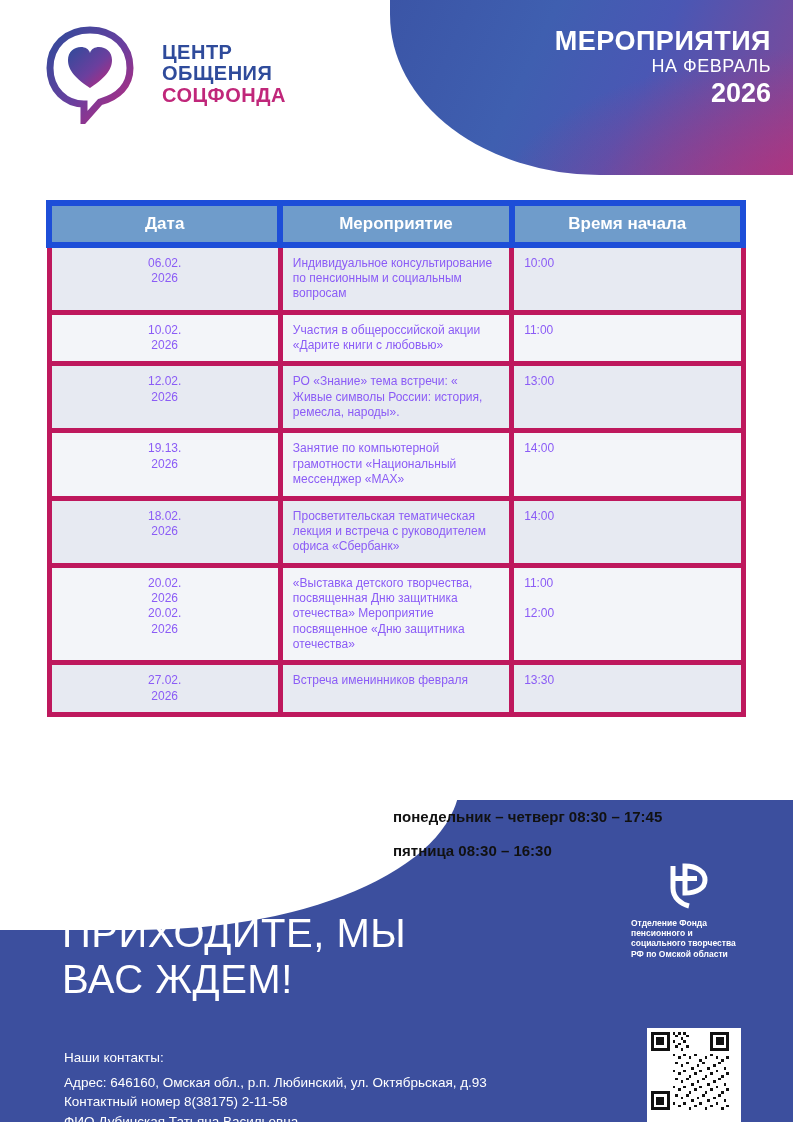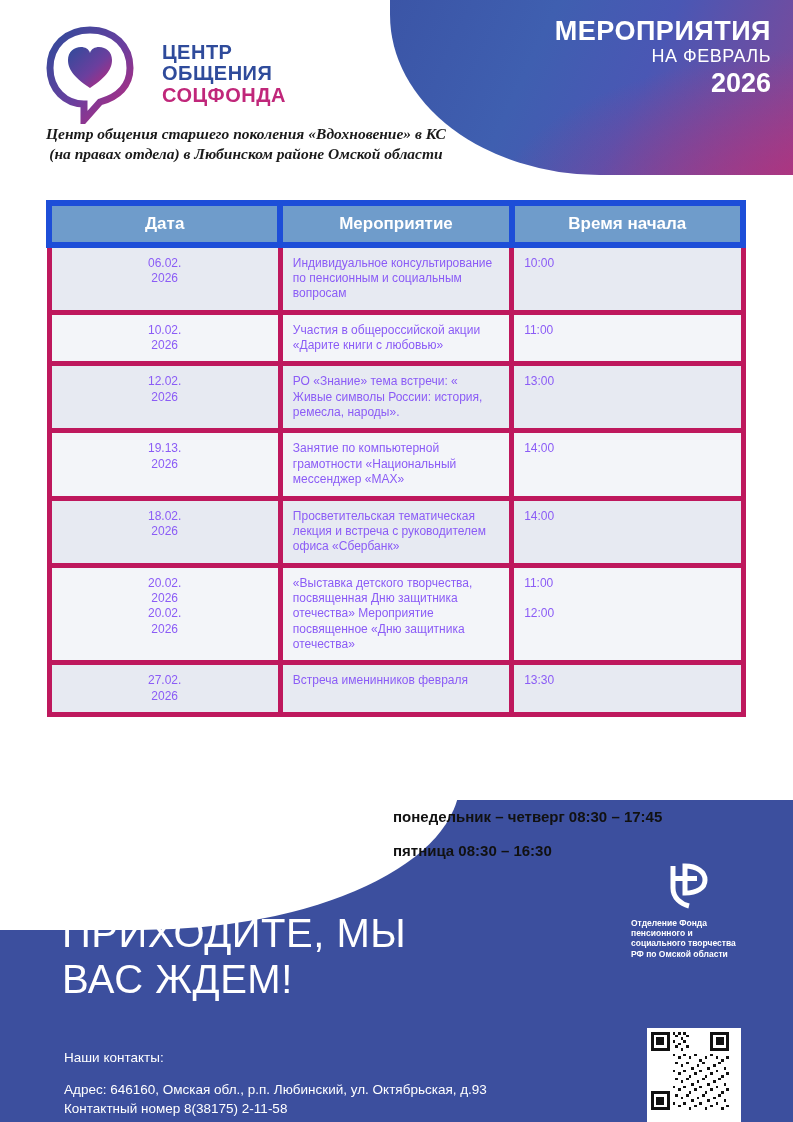--- a/index.html
+++ b/index.html
@@ -29,21 +29,21 @@
     left: 390px;
     width: 403px;
     height: 175px;
     background: linear-gradient(115deg, #3b55a6 0%, #3f5fb0 35%, #4a57b4 60%, #a33f86 120%);
     border-bottom-left-radius: 210px 160px;
     overflow: hidden;
   }
   .top-banner-inner {
     position: absolute;
     right: 22px;
-    top: 16px;
+    top: 26px;
     text-align: right;
     color: #ffffff;
   }
   .top-banner-inner .l1 {
     font-size: 27px;
     font-weight: bold;
     letter-spacing: 0.5px;
     line-height: 1.12;
   }
   .top-banner-inner .l2 {
@@ -214,21 +214,21 @@
     letter-spacing: 0.5px;
   }
   .contacts {
     position: absolute;
     left: 64px;
     top: 248px;
     color: #ffffff;
     font-size: 13.5px;
     line-height: 1.45;
   }
-  .contacts .head { margin-bottom: 12px; }
+  .contacts .head { margin-bottom: 5px; }
 
   
   .sfr-mark {
     position: absolute;
     right: 82px;
     top: 62px;
     width: 46px;
     height: 48px;
   }
   .sfr-caption {
@@ -280,21 +280,20 @@
         <path d="M46 64 C28 52 24 44 24 36 C24 28 30 23 37 23 C41 23 45 25 46 29 C47 25 51 23 55 23 C62 23 68 28 68 36 C68 44 64 52 46 64 Z" fill="url(#lg1)"></path>
       </svg>
     </div>
     <div class="logo-text">
       <div>ЦЕНТР</div>
       <div>ОБЩЕНИЯ</div>
       <div class="l3">СОЦФОНДА</div>
     </div>
   </div>
 
-  <div class="subtitle">Центр общения старшего поколения «Вдохновение» в КС (на правах отдела) в Любинском районе Омской области</div>
 
   <div class="table-wrap">
     <table class="sched">
       <thead>
         <tr>
           <th>Дата</th>
           <th>Мероприятие</th>
           <th>Время начала</th>
         </tr>
       </thead>

